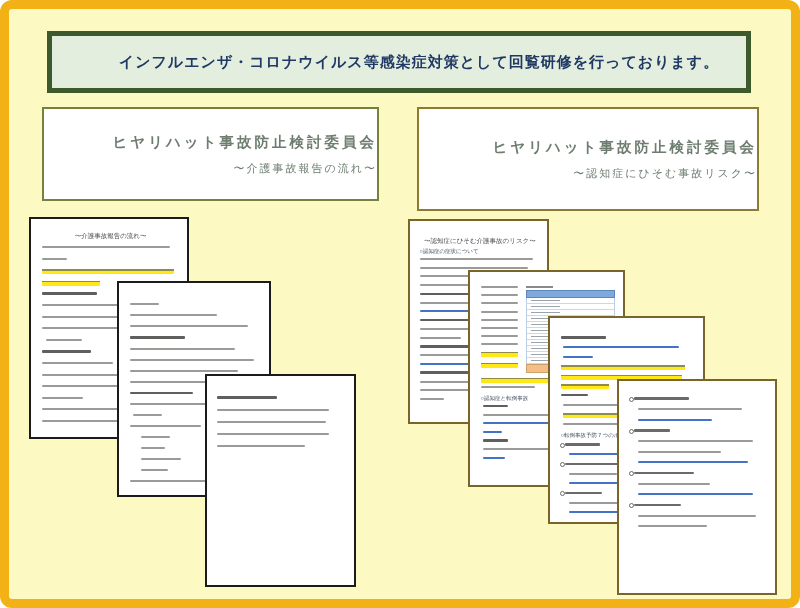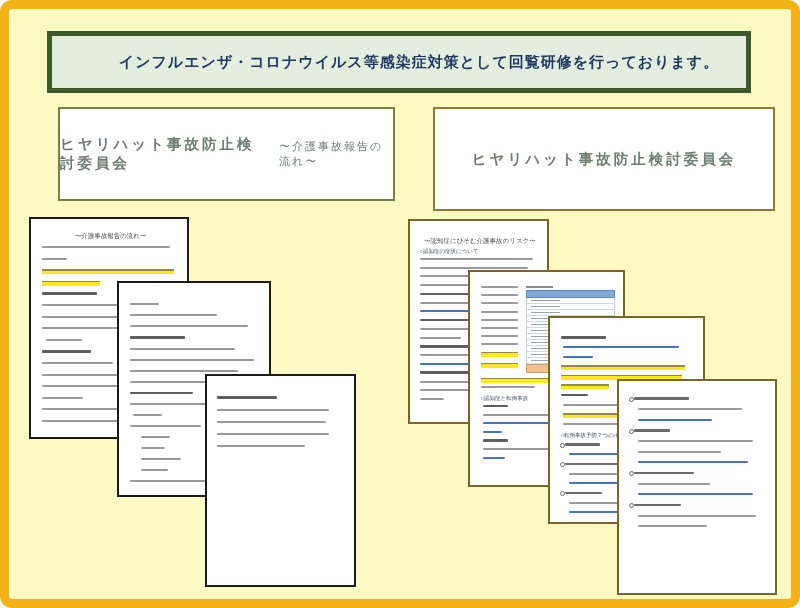--- a/index.html
+++ b/index.html
@@ -3,23 +3,23 @@
 <meta charset="utf-8">
 <style>
   html,body{margin:0;padding:0;background:#fff;font-family:"Liberation Sans","DejaVu Sans",sans-serif;}
   .frame{position:relative;width:800px;height:608px;box-sizing:border-box;
          background:var(--page-bg,#FCF9C3);
          border:9px solid var(--page-border,#F2B216);border-radius:12px;overflow:hidden;}
   .banner{position:absolute;left:38px;top:22px;width:704px;height:62px;box-sizing:border-box;
           background:var(--banner-bg,#E3EEDE);border:5px solid var(--banner-border,#3C5A2B);
           display:flex;align-items:center;justify-content:center;padding-left:40px;}
   .banner span{color:var(--banner-text,#1F3864);font-weight:bold;font-size:15px;letter-spacing:1px;}
-  .cbox{position:absolute;box-sizing:border-box;background:#fff;display:flex;flex-direction:row;
-        align-items:center;justify-content:center;gap:9px;
-        font-family:"Liberation Serif","DejaVu Serif",serif;color:var(--box-text,#6E7D70);margin-left:16px;}
+  .cbox{position:absolute;box-sizing:border-box;background:#fff;display:flex;flex-direction:column;
+        align-items:flex-end;justify-content:center;gap:9px;
+        font-family:"Liberation Serif","DejaVu Serif",serif;color:var(--box-text,#6E7D70);}
   .cbox-left{left:33px;top:98px;width:337px;height:94px;border:2px solid var(--box-border-left,#75823E);}
   .cbox-right{left:408px;top:98px;width:342px;height:104px;border:2px solid var(--box-border-right,#8D7B35);}
   .cbox .t{font-size:14.5px;letter-spacing:3px;font-weight:bold;}
   .cbox .s{font-size:11px;letter-spacing:2px;}
   .doc{position:absolute;box-sizing:border-box;background:#fff;overflow:hidden;}
   .doc.dark{border:2px solid var(--doc-border-dark,#1B1B1B);}
   .doc.gold{border:2px solid var(--doc-border-gold,#7B6428);}
   .doc-inner{position:absolute;left:7%;right:5%;top:0;}
   .dtitle{text-align:center;font-family:"Liberation Serif","DejaVu Serif",serif;
           color:#4a4a4a;font-size:6.5px;white-space:nowrap;overflow:hidden;}
@@ -52,20 +52,21 @@
     <span>インフルエンザ・コロナウイルス等感染症対策として回覧研修を行っております。</span>
   </div>
 
   <div class="cbox cbox-left">
     <div class="t">ヒヤリハット事故防止検討委員会</div>
     <div class="s">〜介護事故報告の流れ〜</div>
   </div>
 
   <div class="cbox cbox-right">
     <div class="t">ヒヤリハット事故防止検討委員会</div>
+    <div class="s">〜認知症にひそむ事故リスク〜</div>
   </div>
 
   <div id="docs">
       <div class="doc dark" style="left: 20px; top: 208px; width: 160px; height: 222px; z-index: 1;">
         <div class="doc-inner" style="top: 13px;">
           <div class="dtitle" style="margin-bottom: 5px;">〜介護事故報告の流れ〜</div>
           <div class="line p" style="width: 93%; margin-bottom: 9.5px;"></div>
           <div class="line p" style="width: 18%; margin-bottom: 9.5px;"></div>
           <div class="line hl" style="width: 96%; margin-bottom: 6.5px;"></div>
           <div class="line hl" style="width: 42%; margin-bottom: 6.5px;"></div>

